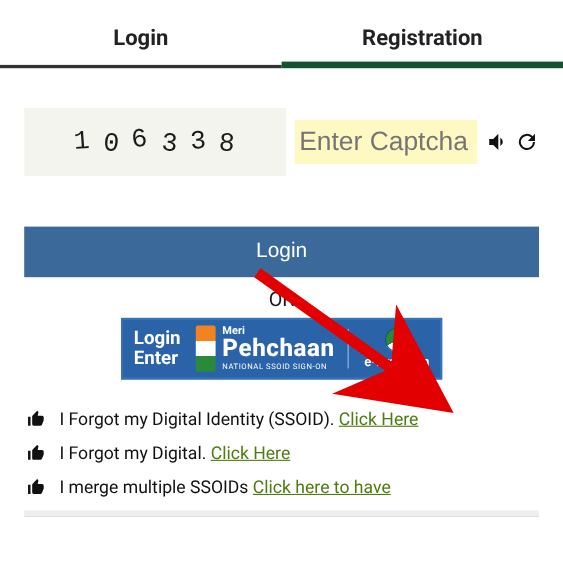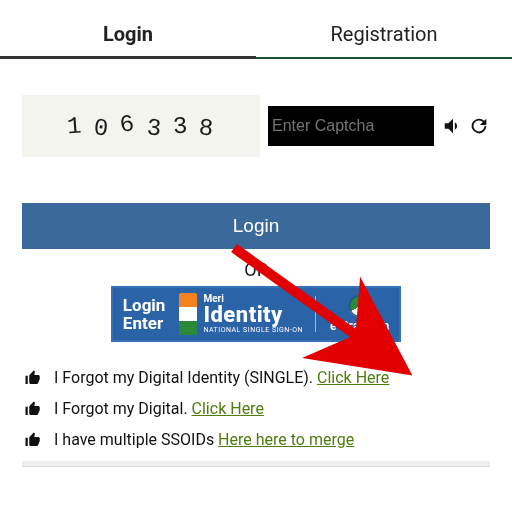--- a/index.html
+++ b/index.html
@@ -12,24 +12,24 @@
   }
   .tabs {
     display: flex;
     margin-top: 8px;
   }
   .tab {
     flex: 1;
     text-align: center;
     padding: 14px 0 10px 0;
     font-size: 20px;
-    font-weight: 400;
+    font-weight: 700;
     color: #222;
     cursor: pointer;
-    border-bottom: 2px solid #14532d;
+    border-bottom: 6px solid #14532d;
   }
   .tab.active {
     border-bottom: 3px solid #333;
     font-weight: 700;
   }
   .content {
     padding: 22px 22px 0 22px;
   }
   .captcha-row {
     display: flex;
@@ -51,22 +51,22 @@
     color: #1b1b1b;
   }
   .captcha-box span { transform: rotate(-4deg); display:inline-block; }
   .captcha-box span:nth-child(2n){ transform: rotate(5deg) translateY(2px); }
   .captcha-box span:nth-child(3){ transform: rotate(-8deg) translateY(-2px); }
   .captcha-input {
     flex: 1;
     min-width: 0;
     height: 40px;
     border: none;
-    background: #000000;
-    font-size: 16px;
+    background: #fef9c3;
+    font-size: 24px;
     color: #888;
     padding: 0 4px;
     outline: none;
   }
   .captcha-icons {
     display: flex;
     align-items: center;
     gap: 4px;
   }
   .ic { width: 22px; height: 22px; fill: #111; cursor: pointer; }
@@ -193,58 +193,58 @@
   <div class="pehchaan">
     <div class="pehchaan-inner">
       <div class="pw-left">
         <span>Login</span>
         <span>Enter</span>
       </div>
       <div class="pw-mid">
         <div class="pw-logo"></div>
         <div class="pw-text">
           <span class="pw-meri">Meri</span>
-          <span class="pw-name">Identity</span>
-          <span class="pw-sub">NATIONAL SINGLE SIGN-ON</span>
+          <span class="pw-name">Pehchaan</span>
+          <span class="pw-sub">NATIONAL SSOID SIGN-ON</span>
         </div>
       </div>
       <div class="pw-sep"></div>
       <div class="pw-right">
         <div class="pw-e"></div>
         <span>e-Pramaan</span>
       </div>
     </div>
   </div>
 
   <div class="links">
     <div class="link-row">
       <svg class="thumb" viewBox="0 0 24 24">
           <path d="M2 20h3V9H2v11zm19-10c0-1.1-.9-2-2-2h-5.3l.8-3.8V3.9c0-.4-.2-.8-.4-1.1L13 2 7.6 7.6C7.2 8 7 8.5 7 9v9c0 1.1.9 2 2 2h8c.8 0 1.5-.5 1.8-1.2l2.1-5c.1-.3.1-.5.1-.8v-3z"></path>
         </svg>
       <span>
-        <span>I Forgot my Digital Identity (SINGLE). </span>
+        <span>I Forgot my Digital Identity (SSOID). </span>
         <a>Click Here</a>
       </span>
     </div>
     <div class="link-row">
       <svg class="thumb" viewBox="0 0 24 24">
           <path d="M2 20h3V9H2v11zm19-10c0-1.1-.9-2-2-2h-5.3l.8-3.8V3.9c0-.4-.2-.8-.4-1.1L13 2 7.6 7.6C7.2 8 7 8.5 7 9v9c0 1.1.9 2 2 2h8c.8 0 1.5-.5 1.8-1.2l2.1-5c.1-.3.1-.5.1-.8v-3z"></path>
         </svg>
       <span>
         <span>I Forgot my Digital. </span>
         <a>Click Here</a>
       </span>
     </div>
     <div class="link-row">
       <svg class="thumb" viewBox="0 0 24 24">
           <path d="M2 20h3V9H2v11zm19-10c0-1.1-.9-2-2-2h-5.3l.8-3.8V3.9c0-.4-.2-.8-.4-1.1L13 2 7.6 7.6C7.2 8 7 8.5 7 9v9c0 1.1.9 2 2 2h8c.8 0 1.5-.5 1.8-1.2l2.1-5c.1-.3.1-.5.1-.8v-3z"></path>
         </svg>
       <span>
-        <span>I have multiple SSOIDs </span>
-        <a>Here here to merge</a>
+        <span>I merge multiple SSOIDs </span>
+        <a>Click here to have</a>
       </span>
     </div>
   </div>
 
 </div>
 
 <div class="hr-bottom"></div>
 
 <svg class="arrow-overlay" width="512" height="512">
   <defs>

